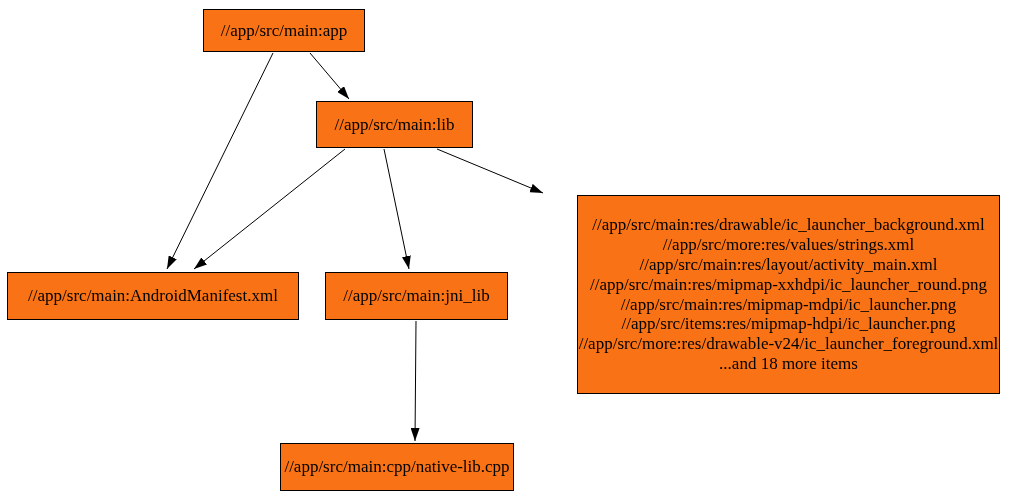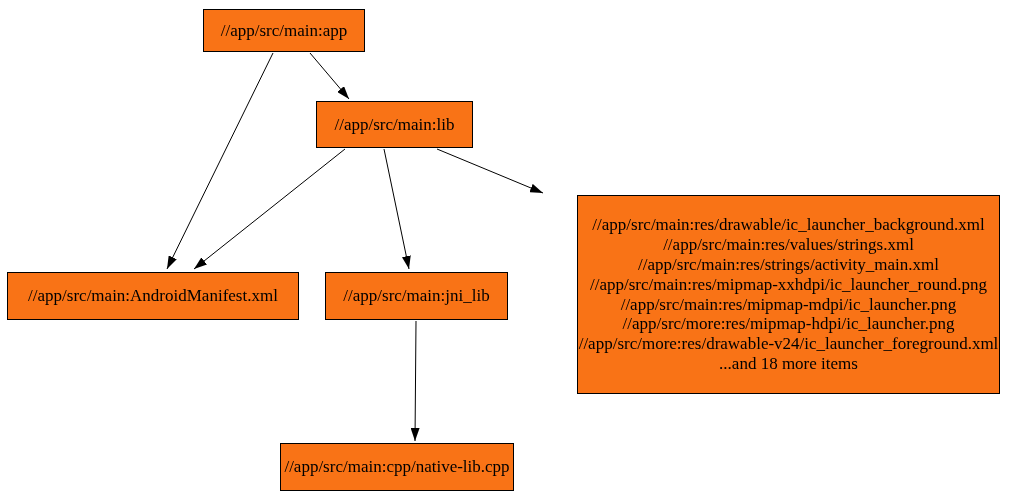--- a/index.html
+++ b/index.html
@@ -75,25 +75,25 @@
   <div class="node" style="left:325px; top:272px; width:183px; height:48px;">
     <span>//app/src/main:jni_lib</span>
   </div>
 
   <div class="node" style="left:7px; top:272px; width:292px; height:48px;">
     <span>//app/src/main:AndroidManifest.xml</span>
   </div>
 
   <div class="node node-multiline" style="left:533px; top:195px; width:423px; height:199px;margin-left:44px;">
     <div>//app/src/main:res/drawable/ic_launcher_background.xml</div>
-    <div>//app/src/main:res/values/strings.xml</div>
-    <div>//app/src/main:res/strings/activity_main.xml</div>
+    <div>//app/src/more:res/values/strings.xml</div>
+    <div>//app/src/main:res/layout/activity_main.xml</div>
     <div>//app/src/main:res/mipmap-xxhdpi/ic_launcher_round.png</div>
     <div>//app/src/main:res/mipmap-mdpi/ic_launcher.png</div>
-    <div>//app/src/more:res/mipmap-hdpi/ic_launcher.png</div>
+    <div>//app/src/items:res/mipmap-hdpi/ic_launcher.png</div>
     <div>//app/src/more:res/drawable-v24/ic_launcher_foreground.xml</div>
     <div>...and 18 more items</div>
   </div>
 
   <div class="node" style="left:280px; top:443px; width:234px; height:48px;">
     <span>//app/src/main:cpp/native-lib.cpp</span>
   </div>
 
 </div>
 

